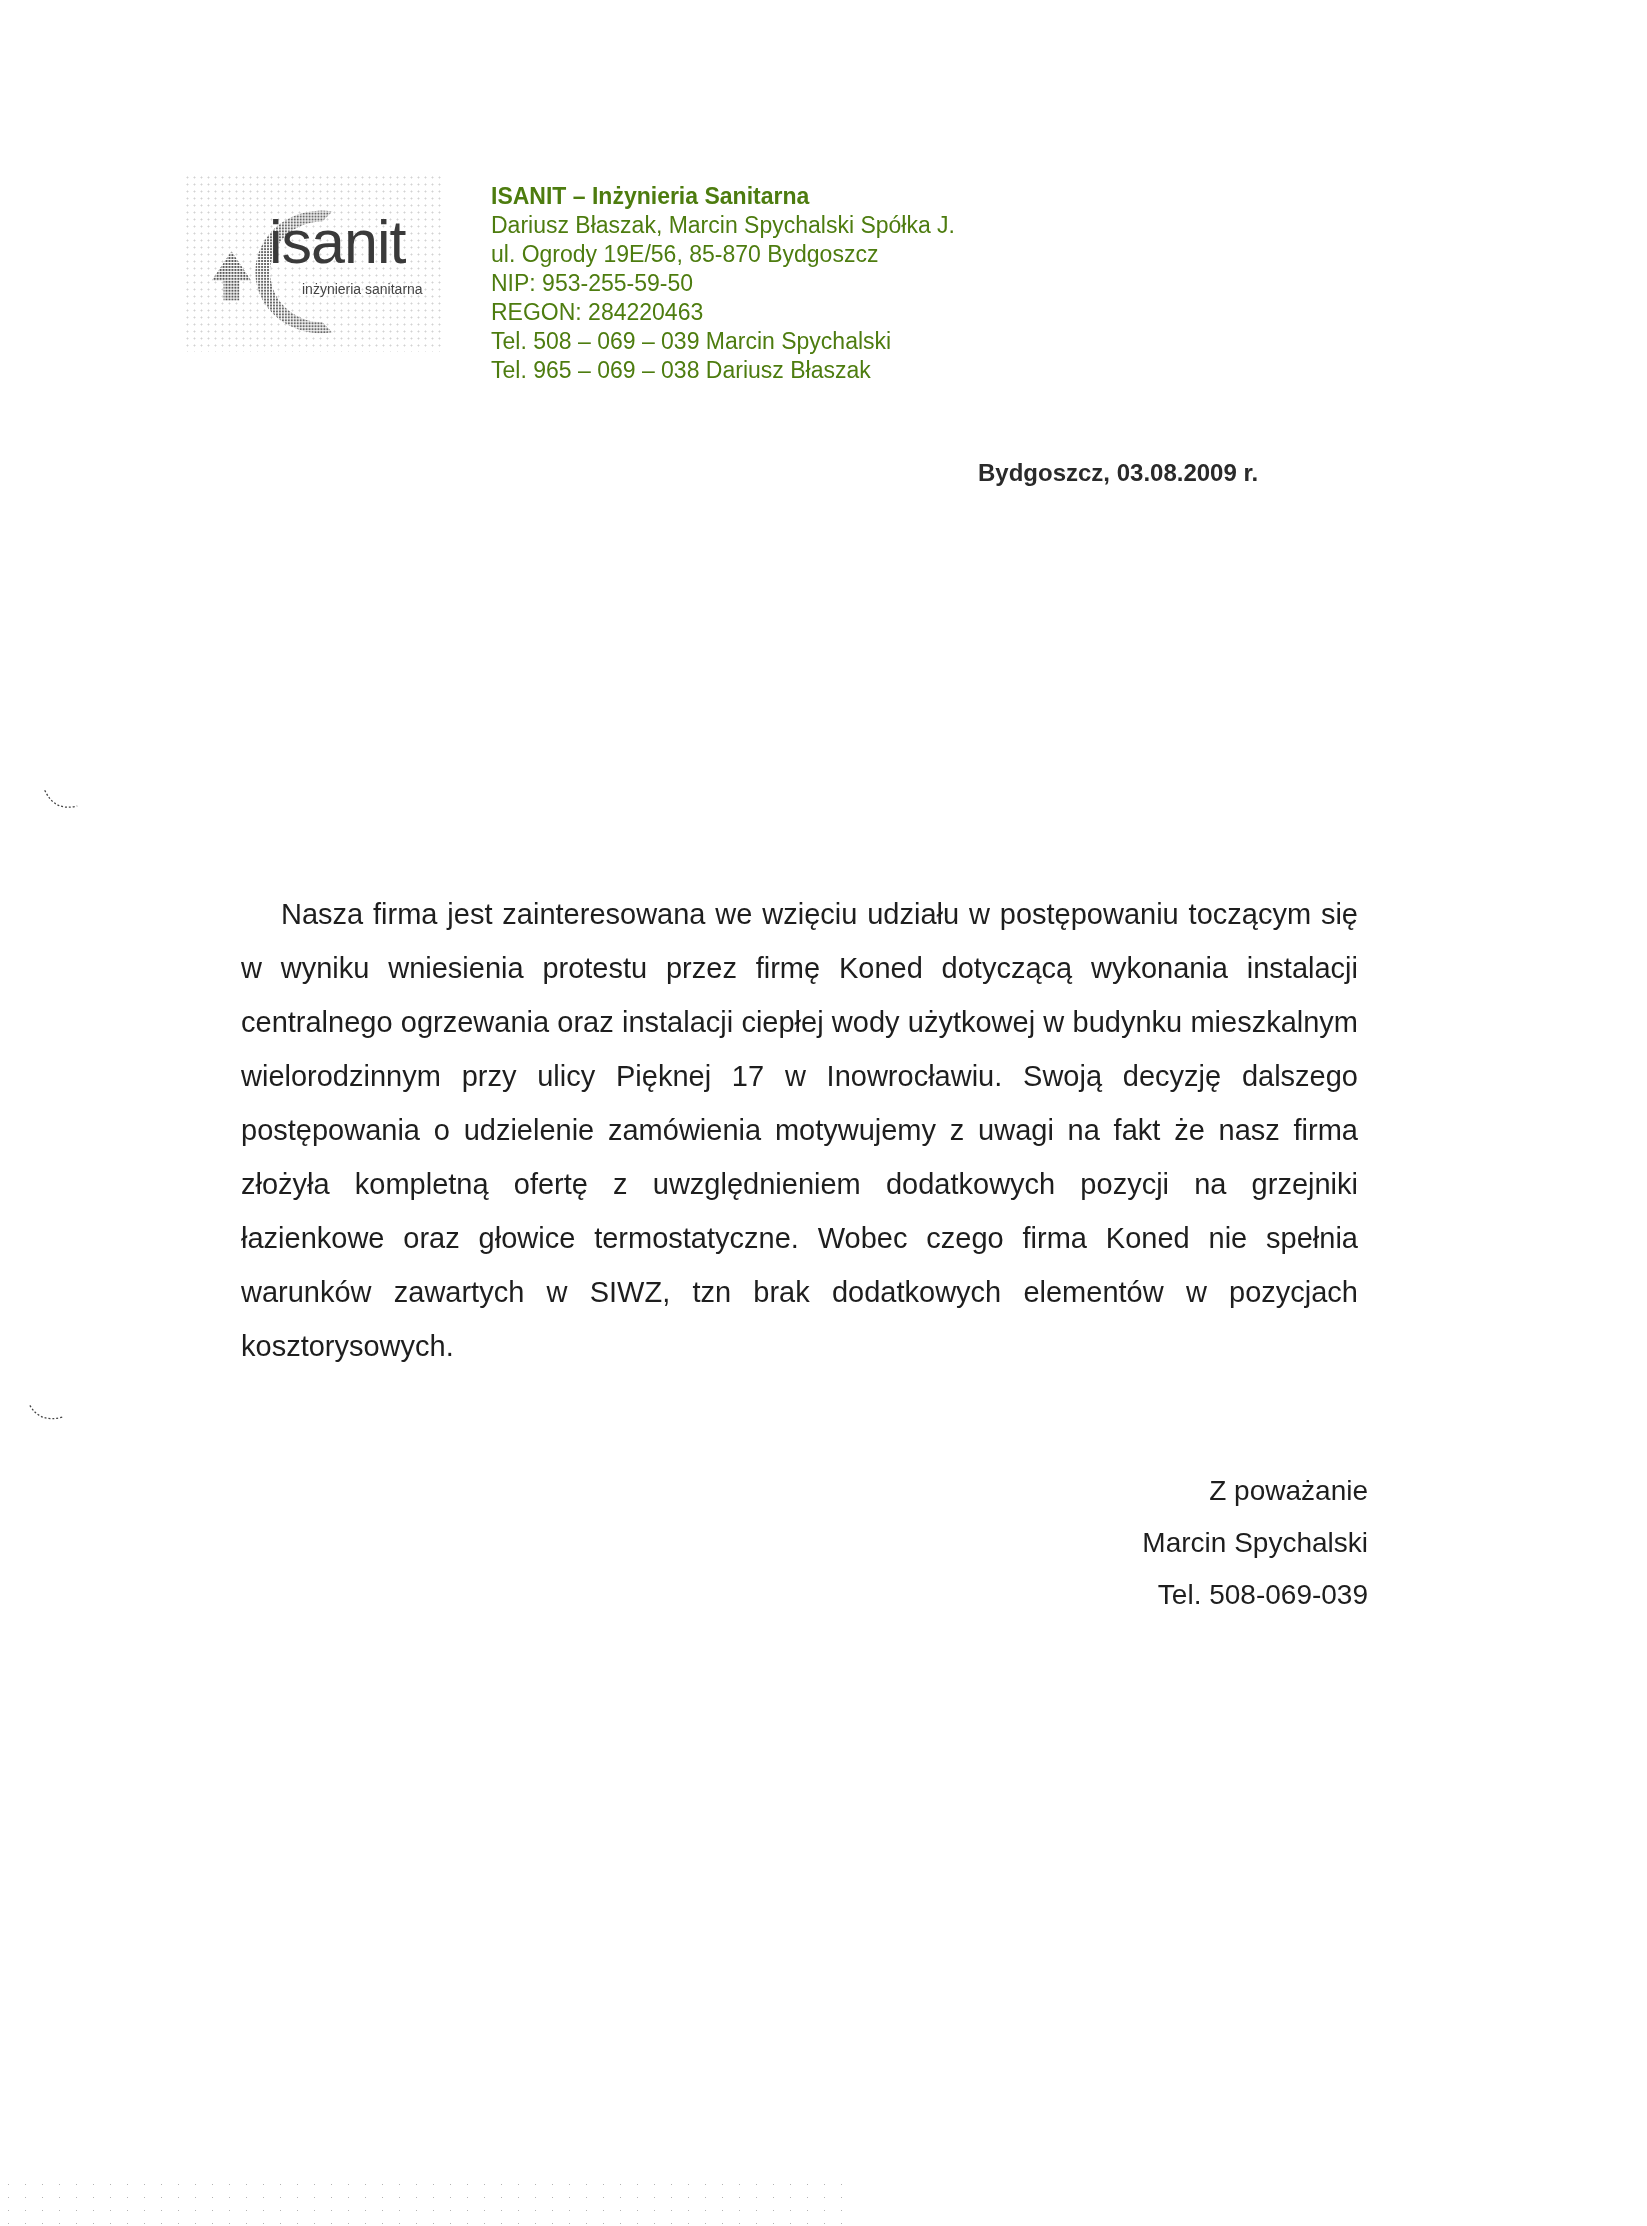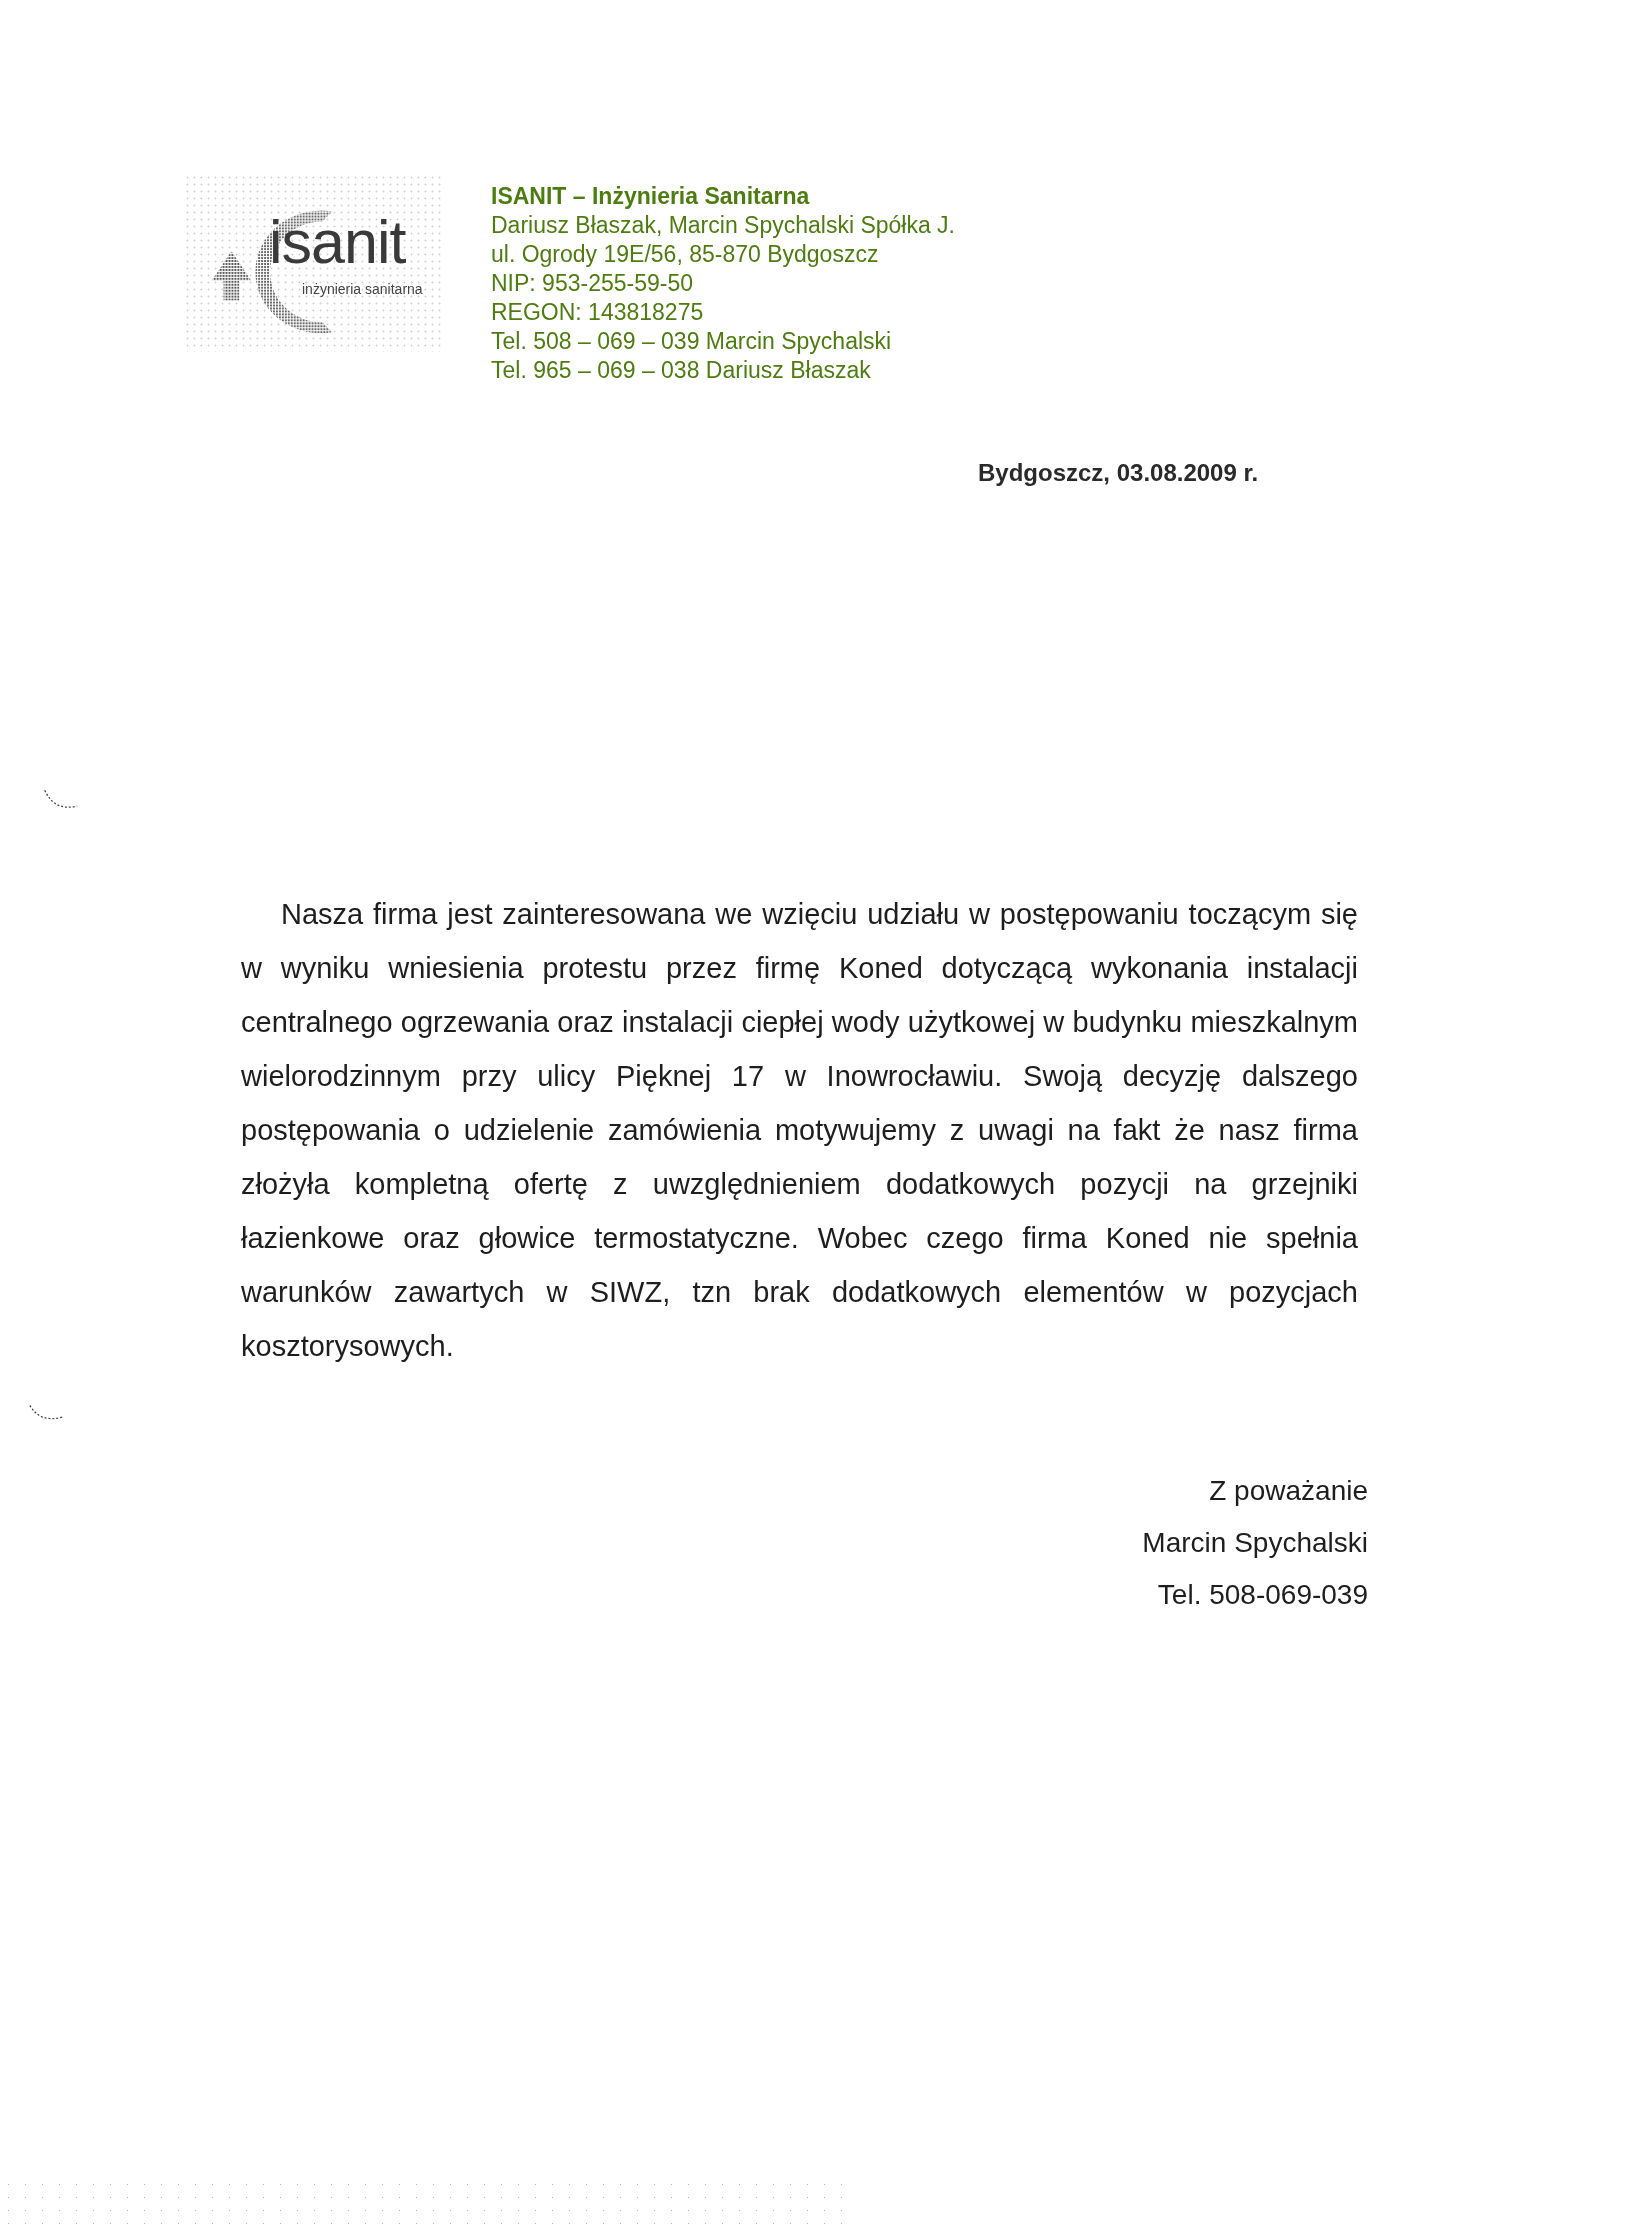--- a/index.html
+++ b/index.html
@@ -88,21 +88,21 @@
     </svg>
     <div class="logo-word">isanit</div>
     <div class="logo-sub">inżynieria sanitarna</div>
   </div>
 
   <div class="header">
     <div class="company">ISANIT – Inżynieria Sanitarna</div>
     <div>Dariusz Błaszak, Marcin Spychalski Spółka J.</div>
     <div>ul. Ogrody 19E/56, 85-870 Bydgoszcz</div>
     <div>NIP: 953-255-59-50</div>
-    <div>REGON: 143818275</div>
+    <div>REGON: 284220463</div>
     <div>Tel. 508 – 069 – 039 Marcin Spychalski</div>
     <div>Tel. 965 – 069 – 038 Dariusz Błaszak</div>
   </div>
 
   <div class="date">Bydgoszcz, 03.08.2009 r.</div>
 
 
 
   <div class="body-text">
     <p>Nasza firma jest zainteresowana we wzięciu udziału w postępowaniu toczącym się w wyniku wniesienia protestu przez firmę Koned dotyczącą wykonania instalacji centralnego ogrzewania oraz instalacji ciepłej wody użytkowej w budynku mieszkalnym wielorodzinnym przy ulicy Pięknej 17 w Inowrocławiu. Swoją decyzję dalszego postępowania o udzielenie zamówienia motywujemy z uwagi na fakt że nasz firma złożyła kompletną ofertę z uwzględnieniem dodatkowych pozycji na grzejniki łazienkowe oraz głowice termostatyczne. Wobec czego firma Koned nie spełnia warunków zawartych w SIWZ, tzn brak dodatkowych elementów w pozycjach kosztorysowych.</p>

